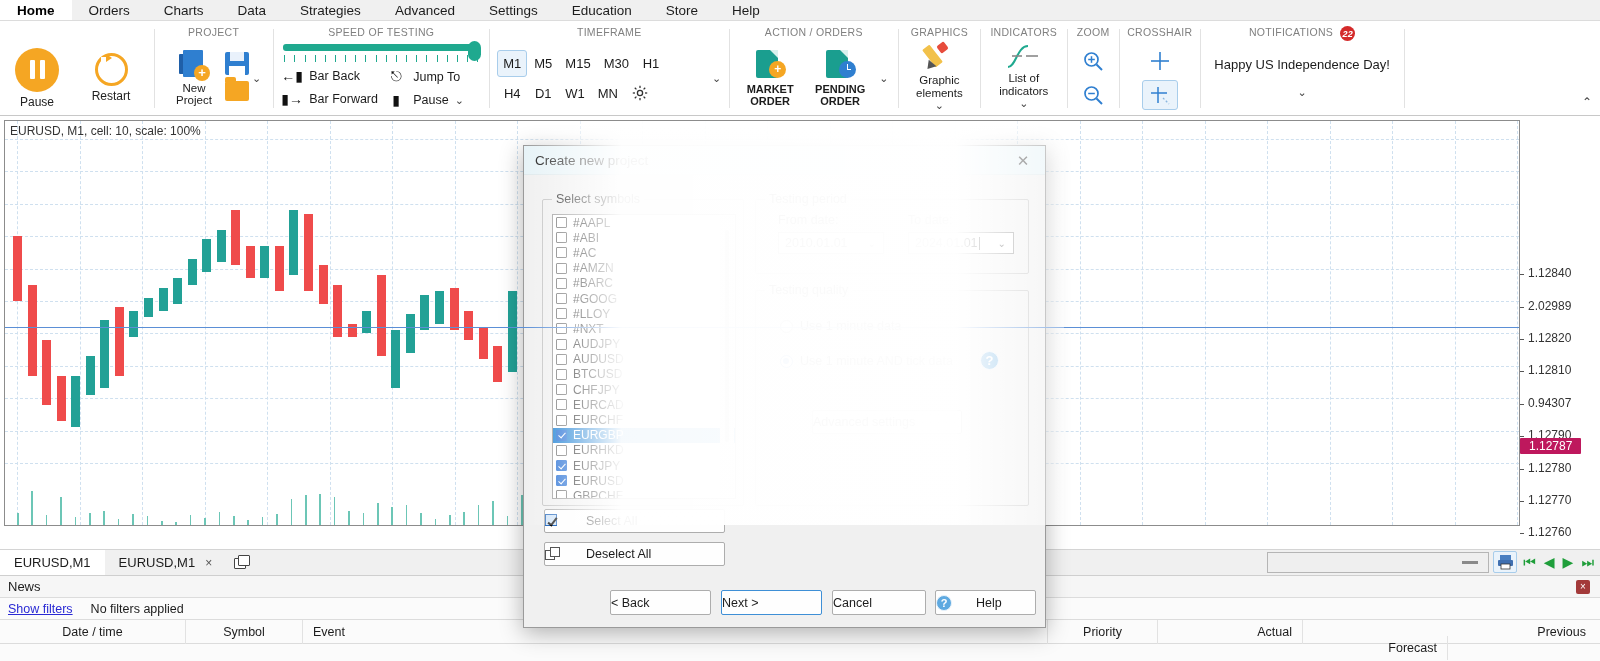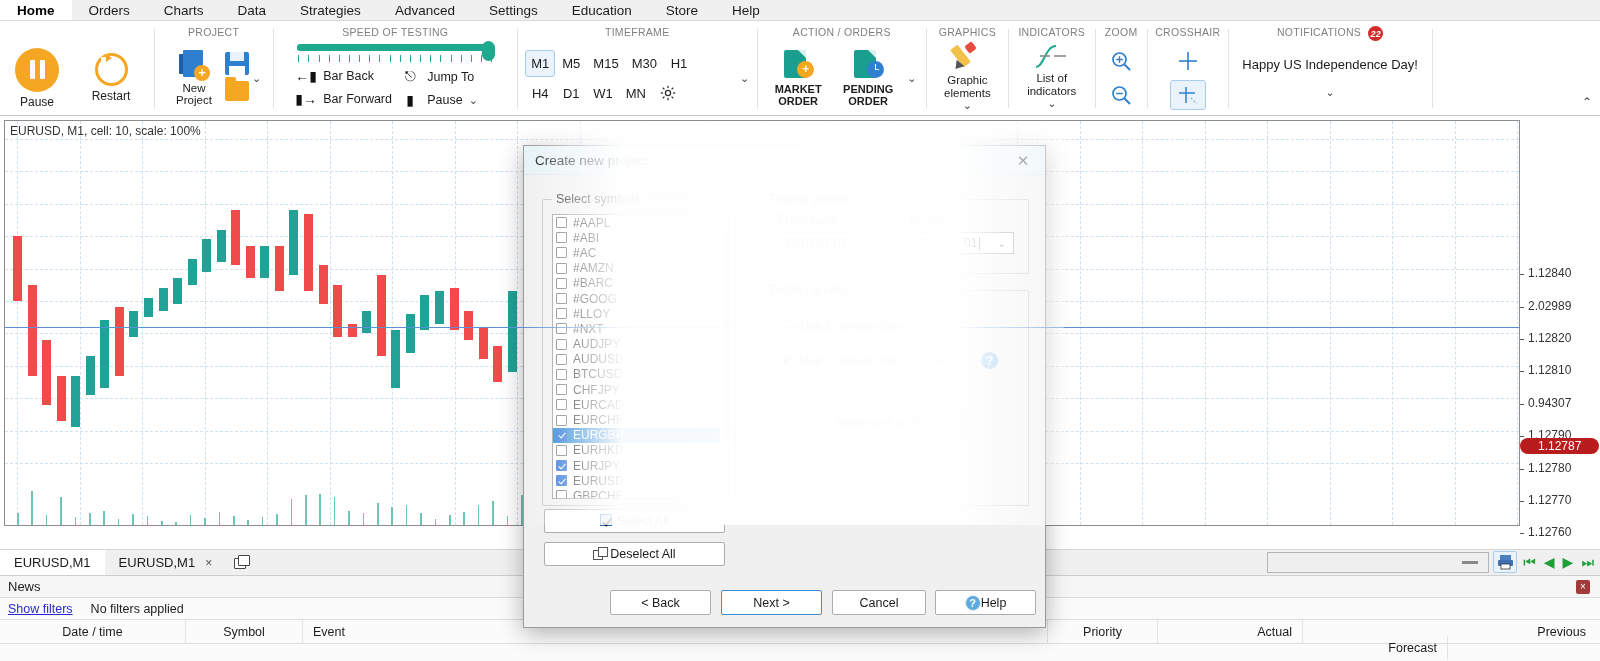--- a/index.html
+++ b/index.html
@@ -245,22 +245,22 @@
     background:linear-gradient(90deg, rgba(255,255,255,0) 0%, rgba(255,255,255,.96) 18%, rgba(255,255,255,.99) 80%, rgba(255,255,255,0.35) 100%);
     z-index:4; pointer-events:none;
   }
   .price-axis {
     position:absolute; left:1520px; top:120px; width:80px; height:409px;
     font-size:12px; color:#333;
   }
   .price-axis .tick { position:absolute; left:8px; }
   .price-axis .tickmark{position:absolute;left:0;width:4px;height:1px;background:#555;}
   .cur-price {
-    position:absolute; left:0; background:#b91c1c; color:#fff; font-size:12px;
-    padding:1px 18px; border-radius:8px; white-space:nowrap;
+    position:absolute; left:0; background:#be185d; color:#fff; font-size:12px;
+    padding:1px 9px; border-radius:1px; white-space:nowrap;
   }
   .time-axis {
     position:absolute; left:4px; top:525px; width:1516px; height:24px;
     border-top:1px solid #8c8c8c; font-size:11.5px; color:#333;
   }
   .time-axis .tl { position:absolute; top:4px; white-space:nowrap; }
   .volume-layer{position:absolute;left:0;right:0;bottom:0;height:62px;}
   .vbar{position:absolute;bottom:0;width:1.6px;background:#6cc6b6;}
 
   
@@ -368,21 +368,21 @@
   .symrow.sel .cb.checked{background:#1967d2;}
   .sym-scroll {
     position:absolute; right:1px; top:1px; width:14px; bottom:1px; background:#f4f4f4;
   }
   .sym-scroll .thumb{
     position:absolute; left:5px; top:14px; width:4px; height:212px;
     background:#b8b8b8; border-radius:2px;
   }
   .dbtn {
     background:#fefefe; border:1px solid #adadad; border-radius:2px;
-    display:flex;align-items:center;justify-content:center; gap:0;
+    display:flex;align-items:center;gap:24px;
     font-size:12.5px; color:#1c1c1c; cursor:default;
   }
   .dbtn.primary{ border:1.6px solid #3e8fd6; }
   .dt-label { position:absolute; font-size:12.5px; color:#1c1c1c; }
   .combo {
     position:absolute; height:22px; background:#fff; border:1px solid #8a8a8a;
     display:flex; align-items:center; padding-left:6px; font-size:12.5px; color:#1c1c1c;
   }
   .combo .arr{ position:absolute; right:7px; top:5px; font-size:10px; color:#333;}
   .caret{display:inline-block;width:1px;height:13px;background:#222;margin-left:1px;}
@@ -467,21 +467,21 @@
                 <div class="top"></div>
                 <div class="bot"></div>
             </div>
             <div class="icon-folder"></div>
           </div>
           <div class="chev" style="align-self:center;">⌄</div>
         </div>
       </div>
     </div>
 
-    <div class="rgroup" style="padding:0 22px;">
+    <div class="rgroup" style="padding:0 8px;">
       <div class="rgroup-title">SPEED OF TESTING</div>
       <div class="rgroup-content" style="align-items:flex-start;padding-top:4px;">
         <div class="speed-col">
           <div class="slider-track">
             <div class="slider-bar"></div>
               <div class="slider-knob"></div>
           </div>
           <div class="ticks">
             <i></i>
               <i></i>

